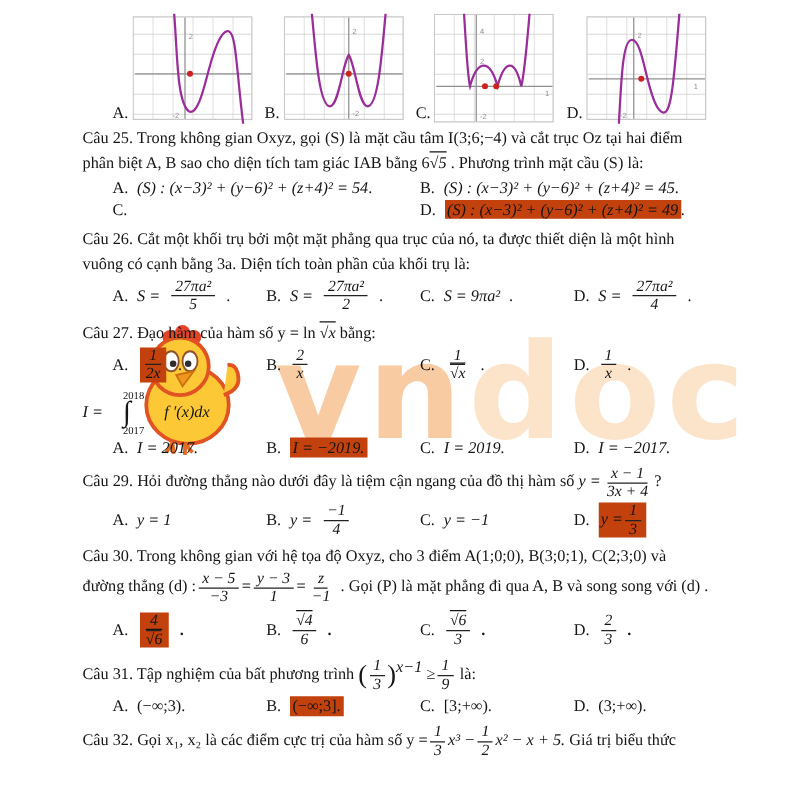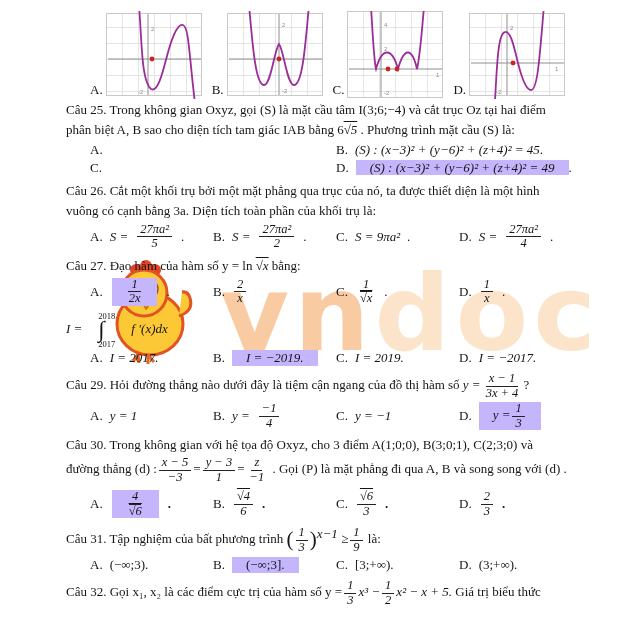--- a/index.html
+++ b/index.html
@@ -13,21 +13,21 @@
   .graphrow{display:flex;gap:9px;margin-left:24px;height:97px;align-items:flex-end}
   .gcell{display:flex;align-items:flex-end;gap:3px}
   .glabel{font-size:13px;padding-bottom:1px}
   svg.graph{display:block}
   .tick{font:6px "Liberation Sans",sans-serif;fill:#8d8d8d}
   
   .q{margin:2px 0 6px}
   .line{line-height:1.46;margin:1px 0}
   .qlabel{font-weight:normal}
   .m{font-style:italic}
-  .hl{background:#c4b5fd;padding:0 14px}
+  .hl{background:#c2410c;padding:0 2px}
   .optrow{display:flex;margin:2px 0 2px 24px;align-items:center}
   .optrow .opt{flex:1 1 0;display:flex;align-items:center;gap:7px}
   .optrow.two .opt{flex:0 0 50%}
   .frac{display:inline-flex;flex-direction:column;align-items:center;
         vertical-align:middle;line-height:1.08;font-style:italic;
         font-size:12.5px;margin:0 2px}
   .frac .fn{border-bottom:1px solid #222;padding:0 3px;text-align:right}
   .frac .fd{padding:0 3px;text-align:center}
   .sq{text-decoration:overline}
   .int{display:inline-flex;flex-direction:column;
@@ -127,20 +127,21 @@
       </svg>
     </div>
   </div>
 
   <div class="q">
     <div class="line"><b class="qlabel">Câu 25.</b> <span>Trong không gian Oxyz, gọi  (S)  là mặt cầu tâm  I(3;6;−4)  và cắt trục Oz tại hai điểm</span></div>
     <div class="line"><span>phân biệt A, B sao cho diện tích tam giác IAB bằng  6</span><span class="m sq">√5</span><span> .   Phương trình mặt cầu  (S)  là:</span></div>
     <div class="optrow two">
       <div class="opt">
           <span>A.</span>
+          <span><span class="m">(S) : (x−3)² + (y−6)² + (z+4)² = 54</span><span>.</span></span>
         </div>
       <div class="opt">
           <span>B.</span>
           <span><span class="m">(S) : (x−3)² + (y−6)² + (z+4)² = 45</span><span>.</span></span>
         </div>
     </div>
     <div class="optrow two">
       <div class="opt">
           <span>C.</span>
         </div>

